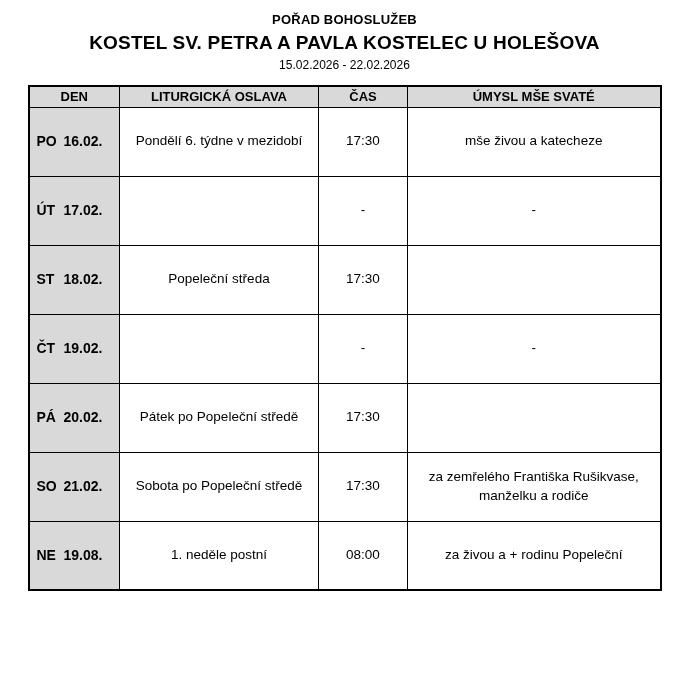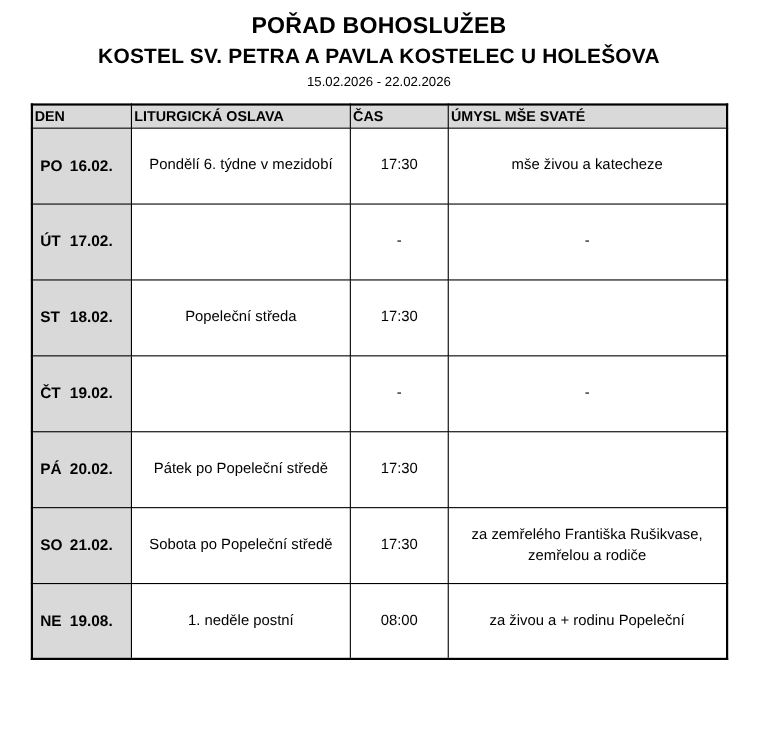--- a/index.html
+++ b/index.html
@@ -10,21 +10,21 @@
     color: #000000;
     font-family: "Liberation Sans", "DejaVu Sans", sans-serif;
   }
   .page {
     width: 689px;
     height: 675px;
     padding-top: 10px;
   }
   .title-block { text-align: center; }
   .title {
-    font-size: 21px;
+    font-size: 13px;
     font-weight: bold;
     margin: 2px 0 2px;
     letter-spacing: 0.2px;
   }
   .subtitle {
     font-size: 19px;
     font-weight: bold;
     margin: 5px 0 4px;
     letter-spacing: 0.2px;
   }
@@ -43,21 +43,21 @@
   th, td {
     border: 1px solid #000000;
     vertical-align: middle;
   }
   th {
     background: #d9d9d9;
     font-weight: bold;
     font-size: 13px;
     height: 21px;
     padding: 1px 2px;
-    text-align: left;
+    text-align: center;
   }
   td {
     height: 69px;
     padding: 2px 5px;
     font-size: 13.5px;
     text-align: center;
     line-height: 1.35;
   }
   td.day-cell {
     background: #d9d9d9;
@@ -125,21 +125,21 @@
         <tr>
           <td class="day-cell"><span class="day-abbr">PÁ</span><span>20.02.</span></td>
           <td>Pátek po Popeleční středě</td>
           <td>17:30</td>
           <td></td>
         </tr>
         <tr>
           <td class="day-cell"><span class="day-abbr">SO</span><span>21.02.</span></td>
           <td>Sobota po Popeleční středě</td>
           <td>17:30</td>
-          <td>za zemřelého Františka Rušikvase, zemřelou a rodiče</td>
+          <td>za zemřelého Františka Rušikvase, manželku a rodiče</td>
         </tr>
         <tr>
           <td class="day-cell"><span class="day-abbr">NE</span><span>19.08.</span></td>
           <td>1. neděle postní</td>
           <td>08:00</td>
           <td>za živou a + rodinu Popeleční</td>
         </tr>
       </tbody>
   </table>
 </div>

